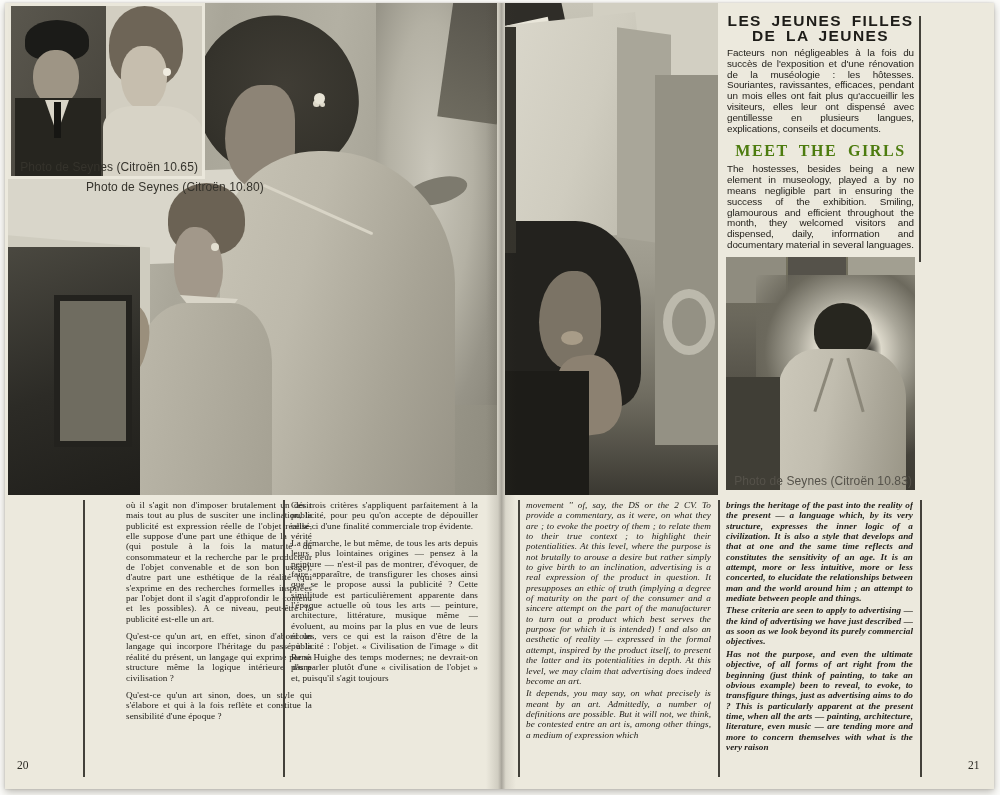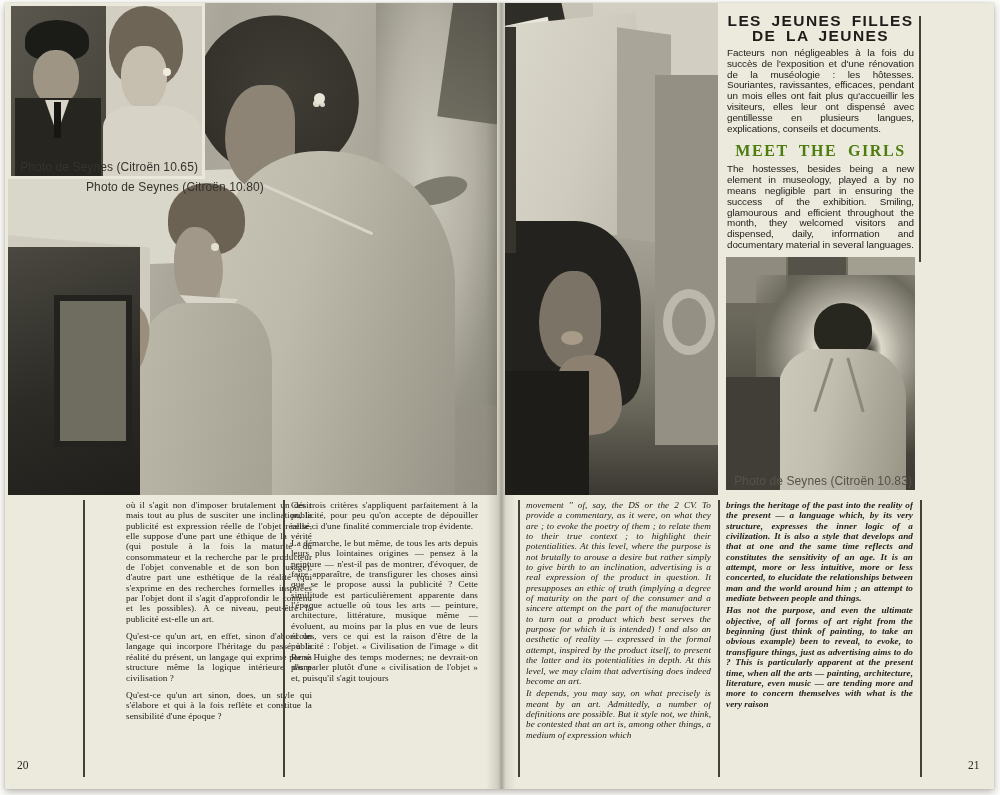--- a/index.html
+++ b/index.html
@@ -126,24 +126,25 @@
   <div class="vrule" style="left:283px;top:500px;height:277px;"></div>
   <div class="col" style="left:291px;width:187px;">
     <p>Ces trois critères s'appliquent parfaitement à la publicité, pour peu qu'on accepte de dépouiller celle-ci d'une finalité commerciale trop évidente.</p>
     <p>La démarche, le but même, de tous les arts depuis leurs plus lointaines origines — pensez à la peinture — n'est-il pas de montrer, d'évoquer, de faire apparaître, de transfigurer les choses ainsi que se le propose aussi la publicité ? Cette similitude est particulièrement apparente dans l'époque actuelle où tous les arts — peinture, architecture, littérature, musique même — évoluent, au moins par la plus en vue de leurs écoles, vers ce qui est la raison d'être de la publicité : l'objet. « Civilisation de l'image » dit René Huighe des temps modernes; ne devrait-on pas parler plutôt d'une « civilisation de l'objet » et, puisqu'il s'agit toujours</p>
   </div>
   <div class="pagenum" style="left:17px;top:759px;">20</div>
 
   <div class="vrule" style="left:518px;top:500px;height:277px;"></div>
   <div class="col italic" style="left:526px;width:185px;">
     <p style="margin-bottom:2px;">movement '' of, say, the DS or the 2 CV. To provide a commentary, as it were, on what they are ; to evoke the poetry of them ; to relate them to their true context ; to highlight their potentialities. At this level, where the purpose is not brutally to arouse a desire but rather simply to give birth to an inclination, advertising is a real expression of the product in question. It presupposes an ethic of truth (implying a degree of maturity on the part of the consumer and a sincere attempt on the part of the manufacturer to turn out a product which best serves the purpose for which it is intended) ! and also an aesthetic of reality — expressed in the formal attempt, inspired by the product itself, to present the latter and its potentialities in depth. At this level, we may claim that advertising does indeed become an art.</p>
-    <p>It depends, you may say, on what precisely is meant by an art. Admittedly, a number of definitions are possible. But it style not, we think, be contested that an art is, among other things, a medium of expression which</p>
+    <p>It depends, you may say, on what precisely is meant by an art. Admittedly, a number of definitions are possible. But it will not, we think, be contested entre an art is, among other things, a medium of expression which</p>
   </div>
   <div class="vrule" style="left:718px;top:500px;height:277px;"></div>
   <div class="col italic" style="left:726px;width:187px;font-weight:bold;">
     <p style="margin-bottom:2px;">brings the heritage of the past into the reality of the present — a language which, by its very structure, expresses the inner logic of a civilization. It is also a style that develops and that at one and the same time reflects and constitutes the sensitivity of an age. It is an attempt, more or less intuitive, more or less concerted, to elucidate the relationships between man and the world around him ; an attempt to mediate between people and things.</p>
+    <p style="margin-bottom:2px;">These criteria are seen to apply to advertising — the kind of advertising we have just described — as soon as we look beyond its purely commercial objectives.</p>
     <p>Has not the purpose, and even the ultimate objective, of all forms of art right from the beginning (just think of painting, to take an obvious example) been to reveal, to evoke, to transfigure things, just as advertising aims to do ? This is particularly apparent at the present time, when all the arts — painting, architecture, literature, even music — are tending more and more to concern themselves with what is the very raison</p>
   </div>
   <div class="vrule" style="left:920px;top:500px;height:277px;"></div>
   <div class="pagenum" style="left:968px;top:759px;">21</div>
 
   <div class="gutter"></div>
 </div>
 
 </body></html>

